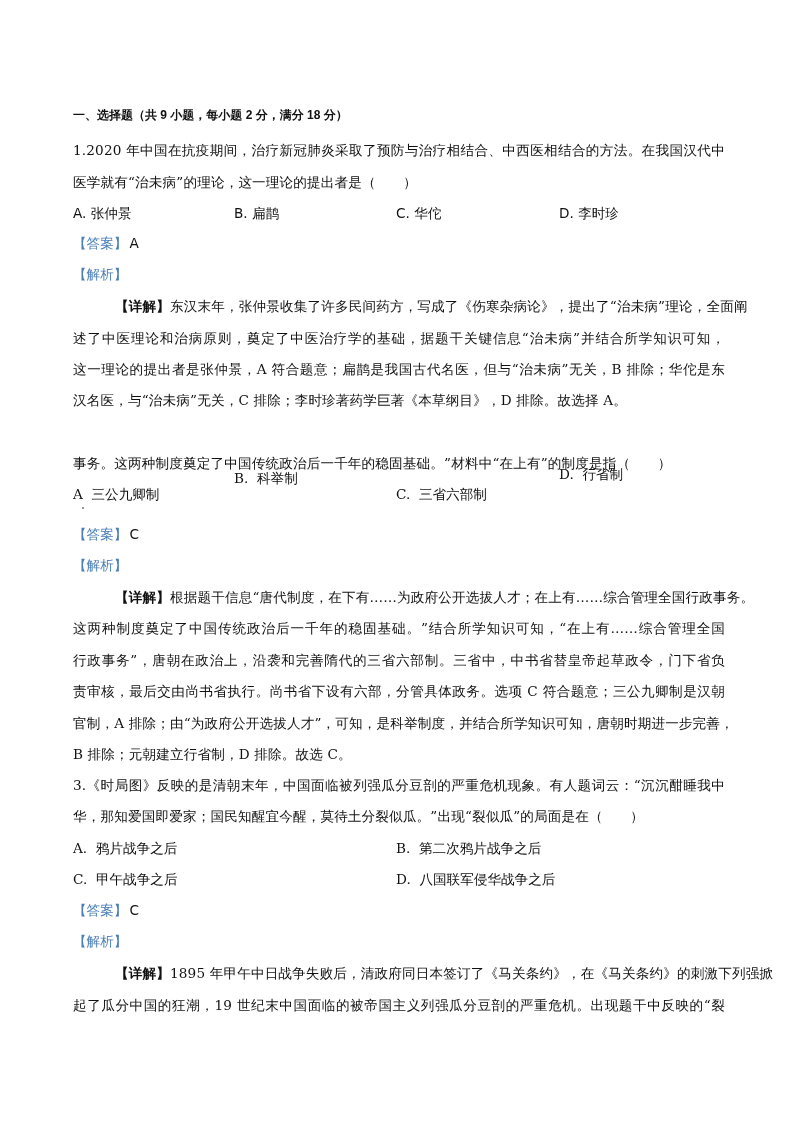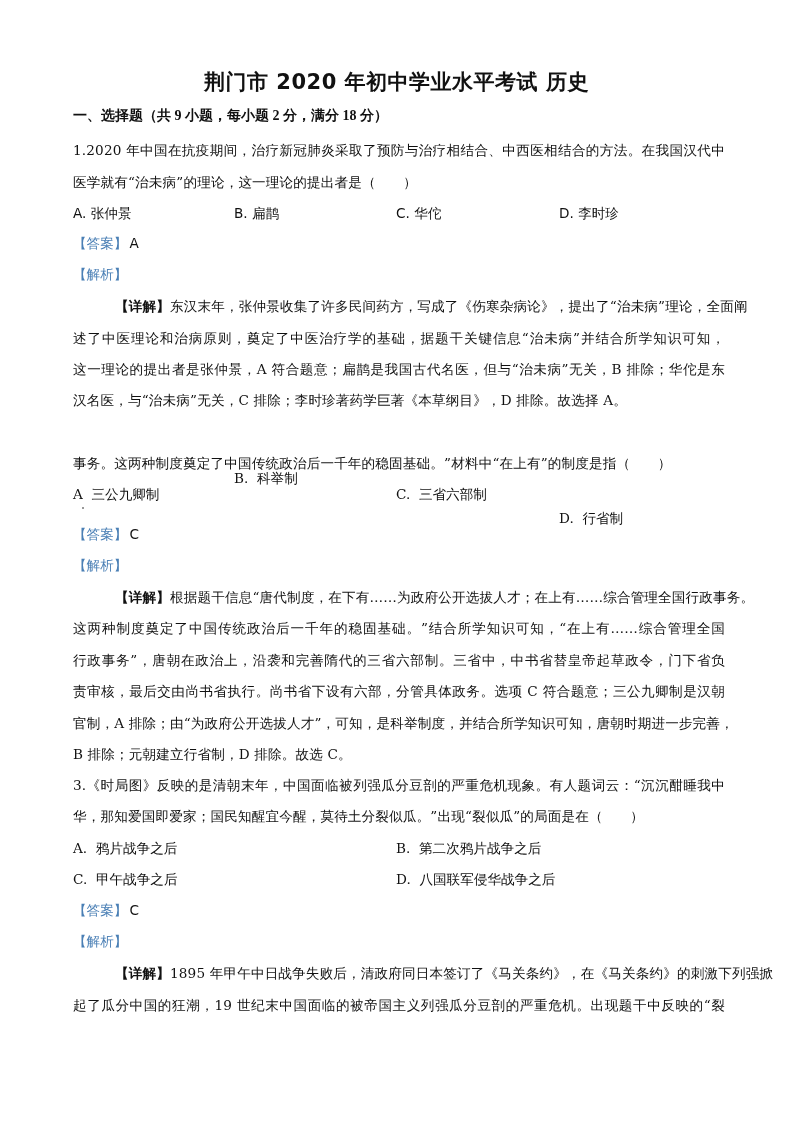--- a/index.html
+++ b/index.html
@@ -29,23 +29,23 @@
       text-align: center;
       font-size: 21px;
       font-weight: bold;
       letter-spacing: 0.5px;
       font-family: "DejaVu Sans", "Liberation Sans", sans-serif;
     }
     .section-heading {
       position: absolute;
       left: 73px;
       top: 107px;
-      font-size: 14px;
+      font-size: 12px;
       font-weight: bold;
-      font-family: Liberation Serif, serif;
+      font-family: Liberation Sans, sans-serif;
     }
     .line {
       position: absolute;
       left: 73px;
       width: 652px;
       font-size: 13.6px;
       line-height: 20px;
       white-space: nowrap;
       overflow: visible;
       letter-spacing: 0.15px;
@@ -88,21 +88,20 @@
       width: 2px;
       height: 2px;
       background: #999999;
     }
   </style>
 </head>
 <body>
 
 <div class="page">
 
-  <div class="title">荆门市 2020 年初中学业水平考试 历史</div>
   <div class="section-heading">一、选择题（共 9 小题，每小题 2 分，满分 18 分）</div>
 
   <div class="line justify" style="top:140px;"><span class="qnum-plain">1.</span><span>2020 年中国在抗疫期间，治疗新冠肺炎采取了预防与治疗相结合、中西医相结合的方法。在我国汉代中</span></div>
   <div class="line" style="top:172px;">医学就有“治未病”的理论，这一理论的提出者是（　　）</div>
 
   <div class="opt" style="left:73px; top:203px;"><span>A.</span> <span>张仲景</span></div>
   <div class="opt" style="left:234px; top:203px;"><span>B.</span> <span>扁鹊</span></div>
   <div class="opt" style="left:396px; top:203px;"><span>C.</span> <span>华佗</span></div>
   <div class="opt" style="left:559px; top:203px;"><span>D.</span> <span>李时珍</span></div>
 
@@ -112,21 +111,21 @@
   <div class="line justify" style="top:296px;"><span class="detail-label">【详解】</span><span>东汉末年，张仲景收集了许多民间药方，写成了《伤寒杂病论》，提出了“治未病”理论，全面阐</span></div>
   <div class="line justify" style="top:328px;">述了中医理论和治病原则，奠定了中医治疗学的基础，据题干关键信息“治未病”并结合所学知识可知，</div>
   <div class="line justify" style="top:359px;">这一理论的提出者是张仲景，A 符合题意；扁鹊是我国古代名医，但与“治未病”无关，B 排除；华佗是东</div>
   <div class="line" style="top:390px;">汉名医，与“治未病”无关，C 排除；李时珍著药学巨著《本草纲目》，D 排除。故选择 A。</div>
 
   <div class="line" style="top:453px;">事务。这两种制度奠定了中国传统政治后一千年的稳固基础。”材料中“在上有”的制度是指（　　）</div>
 
   <div class="opt opt-serif" style="left:73px; top:484px;"><span>A</span>&nbsp; <span>三公九卿制</span></div>
   <div class="opt opt-serif" style="left:234px; top:468px;"><span>B.</span>&nbsp; <span>科举制</span></div>
   <div class="opt opt-serif" style="left:396px; top:484px;"><span>C.</span>&nbsp; <span>三省六部制</span></div>
-  <div class="opt opt-serif" style="left:559px; top:508px;"><span>D.</span>&nbsp; <span>行省制</span></div>
+  <div class="opt opt-serif" style="left:559px; top:464px;"><span>D.</span>&nbsp; <span>行省制</span></div>
   <div class="speck"></div>
 
   <div class="opt" style="left:73px; top:524px;"><span class="label">【答案】</span><span class="label-val">C</span></div>
   <div class="opt" style="left:73px; top:555px;"><span class="label">【解析】</span></div>
 
   <div class="line justify" style="top:587px;"><span class="detail-label">【详解】</span><span>根据题干信息“唐代制度，在下有……为政府公开选拔人才；在上有……综合管理全国行政事务。</span></div>
   <div class="line justify" style="top:618px;">这两种制度奠定了中国传统政治后一千年的稳固基础。”结合所学知识可知，“在上有……综合管理全国</div>
   <div class="line justify" style="top:650px;">行政事务”，唐朝在政治上，沿袭和完善隋代的三省六部制。三省中，中书省替皇帝起草政令，门下省负</div>
   <div class="line justify" style="top:681px;">责审核，最后交由尚书省执行。尚书省下设有六部，分管具体政务。选项 C 符合题意；三公九卿制是汉朝</div>
   <div class="line justify" style="top:713px;">官制，A 排除；由“为政府公开选拔人才”，可知，是科举制度，并结合所学知识可知，唐朝时期进一步完善，</div>

